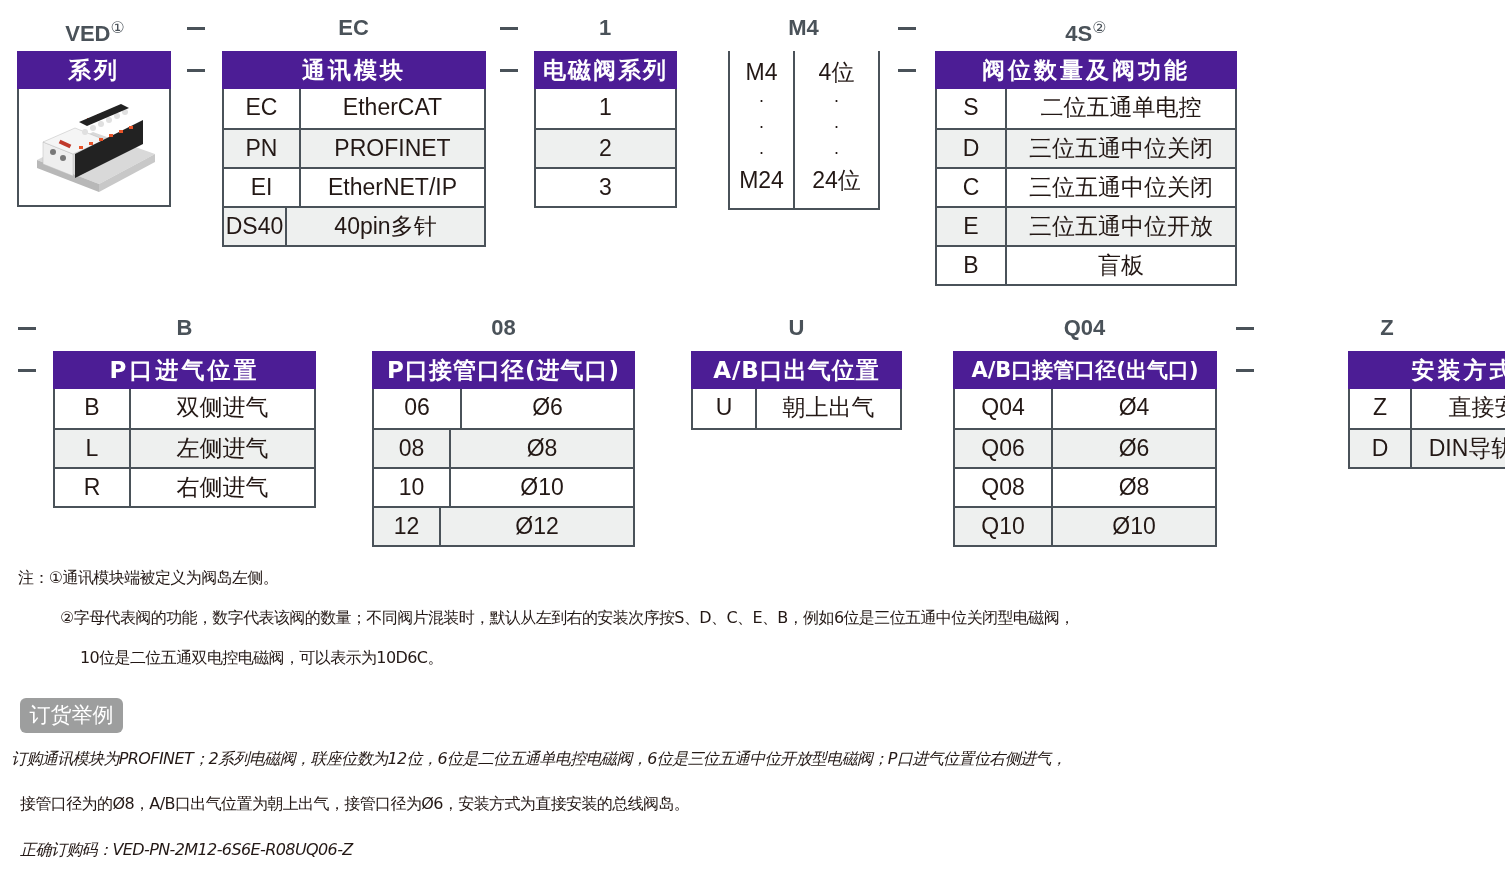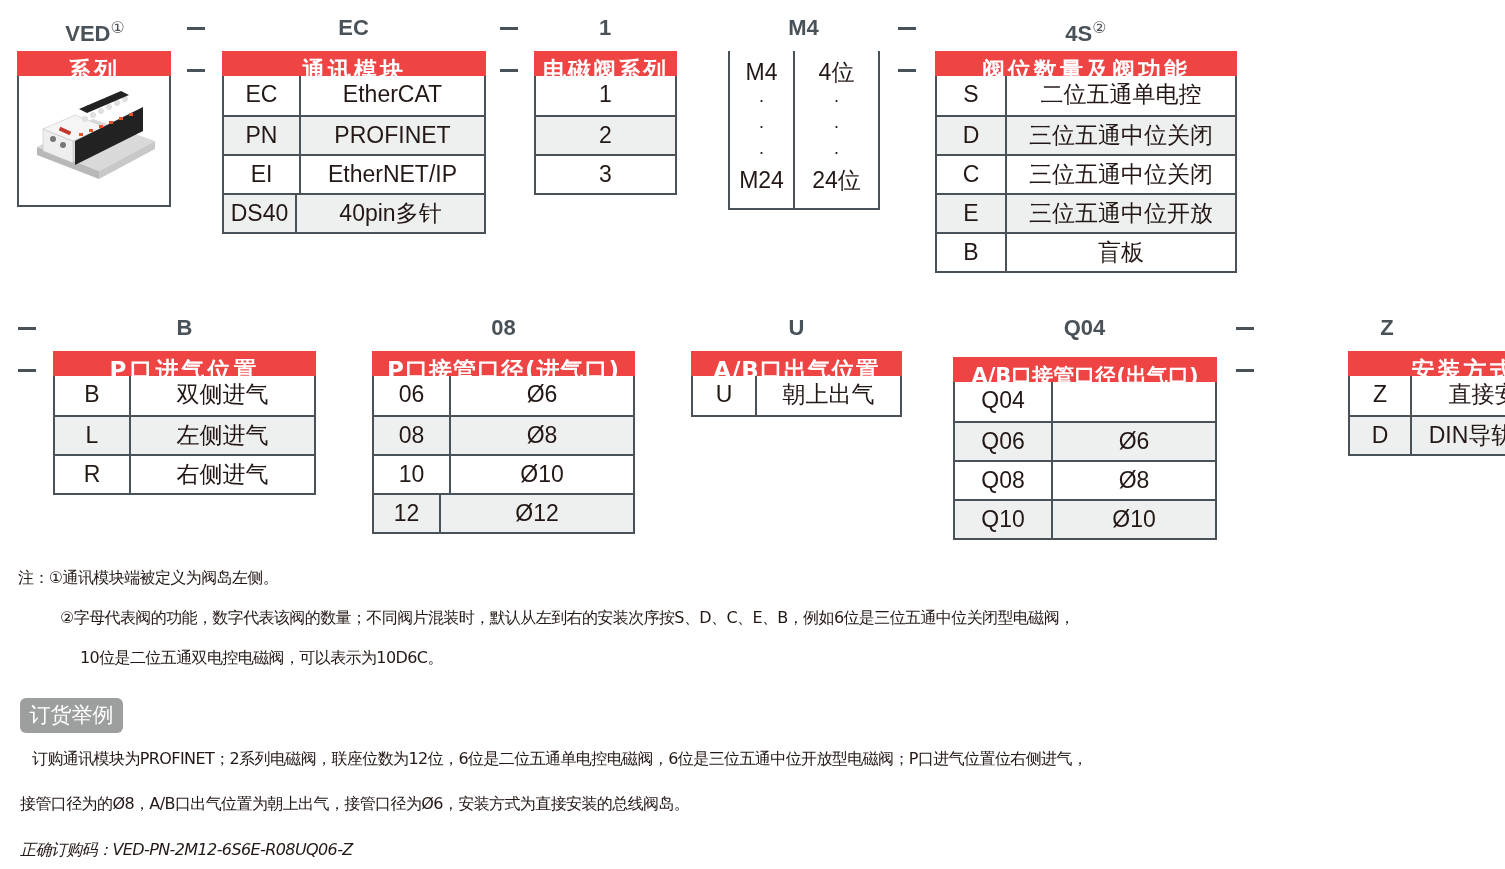--- a/index.html
+++ b/index.html
@@ -3,22 +3,22 @@
 <meta charset="utf-8">
 <style>
   html, body { margin:0; padding:0; background:#ffffff; }
   body { width:1505px; height:869px; position:relative; overflow:hidden;
          font-family:"DejaVu Sans", "Liberation Sans", sans-serif; color:#231815; }
   .code { position:absolute; font-weight:bold; font-size:22px; color:#4a5259; text-align:center;
           font-family:"Liberation Sans", "DejaVu Sans", sans-serif; line-height:28px; }
   .code sup { font-weight:normal; font-size:16px; vertical-align:8px; }
   .dash { position:absolute; width:18px; height:3px; background:#4a5259; }
   .tbl { position:absolute; border:2px solid #4a5259; border-top:none; box-sizing:border-box; background:#fff; }
-  .thead { background:#ef4444; color:#ffffff; font-weight:bold; font-size:23px; text-align:center;
-           height:25px; line-height:38px; letter-spacing:3px; white-space:nowrap; overflow:hidden;
+  .thead { background:#4c1d95; color:#ffffff; font-weight:bold; font-size:23px; text-align:center;
+           height:38px; line-height:38px; letter-spacing:3px; white-space:nowrap; overflow:hidden;
            margin:0 -2px; }
   .row { display:flex; height:39px; border-top:2px solid #4a5259; box-sizing:border-box; }
   .row.alt { background:#eef0ef; }
   .row.first { border-top:none; }
   .c1 { border-right:2px solid #4a5259; text-align:center; font-size:23px; line-height:37px; box-sizing:border-box;
         font-family:"Liberation Sans", "DejaVu Sans", sans-serif; }
   .c2 { flex:1; text-align:center; font-size:23px; line-height:37px;
         font-family:"Liberation Sans", "DejaVu Sans", sans-serif; white-space:nowrap; }
   .imgbox { height:116px; display:flex; align-items:center; justify-content:center; }
   .m4 { display:flex; height:157px; }
@@ -109,21 +109,21 @@
     </div>
   <div class="row alt">
       <div class="c1" style="width:77px">PN</div>
       <div class="c2">PROFINET</div>
     </div>
   <div class="row">
       <div class="c1" style="width:77px">EI</div>
       <div class="c2">EtherNET/IP</div>
     </div>
   <div class="row alt">
-      <div class="c1" style="width:73px">DS40</div>
+      <div class="c1" style="width:63px">DS40</div>
       <div class="c2">40pin多针</div>
     </div>
 </div>
 
 <div class="tbl" style="left:534px;top:51px;width:143px;">
   <div class="thead" style="letter-spacing:2px;">电磁阀系列</div>
   <div class="row first">
       <div class="c2">1</div>
     </div>
   <div class="row alt">
@@ -199,21 +199,21 @@
     </div>
   <div class="row">
       <div class="c1" style="width:76px">R</div>
       <div class="c2">右侧进气</div>
     </div>
 </div>
 
 <div class="tbl" style="left:372px;top:351px;width:263px;">
   <div class="thead" style="letter-spacing:1px;">P口接管口径(进气口)</div>
   <div class="row first">
-      <div class="c1" style="width:77px">06</div>
+      <div class="c1" style="width:88px">06</div>
       <div class="c2">Ø6</div>
     </div>
   <div class="row alt">
       <div class="c1" style="width:77px">08</div>
       <div class="c2">Ø8</div>
     </div>
   <div class="row">
       <div class="c1" style="width:77px">10</div>
       <div class="c2">Ø10</div>
     </div>
@@ -224,24 +224,25 @@
 </div>
 
 <div class="tbl" style="left:691px;top:351px;width:211px;">
   <div class="thead" style="letter-spacing:1px;">A/B口出气位置</div>
   <div class="row first">
       <div class="c1" style="width:64px">U</div>
       <div class="c2">朝上出气</div>
     </div>
 </div>
 
-<div class="tbl" style="left:953px;top:351px;width:264px;margin-top:6px;">
+<div class="tbl" style="left:953px;top:351px;width:264px;">
   <div class="thead" style="letter-spacing:0px;font-size:21px;">A/B口接管口径(出气口)</div>
   <div class="row first">
       <div class="c1" style="width:98px">Q04</div>
+      <div class="c2">Ø4</div>
     </div>
   <div class="row alt">
       <div class="c1" style="width:98px">Q06</div>
       <div class="c2">Ø6</div>
     </div>
   <div class="row">
       <div class="c1" style="width:98px">Q08</div>
       <div class="c2">Ø8</div>
     </div>
   <div class="row alt">
@@ -260,15 +261,15 @@
       <div class="c1" style="width:62px">D</div>
       <div class="c2">DIN导轨安装</div>
     </div>
 </div>
 
 <div class="note" style="left:18px;top:568px;">注：①通讯模块端被定义为阀岛左侧。</div>
 <div class="note" style="left:60px;top:608px;">②字母代表阀的功能，数字代表该阀的数量；不同阀片混装时，默认从左到右的安装次序按S、D、C、E、B，例如6位是三位五通中位关闭型电磁阀，</div>
 <div class="note" style="left:80px;top:648px;">10位是二位五通双电控电磁阀，可以表示为10D6C。</div>
 
 <div class="badge">订货举例</div>
-<div class="note" style="left:32px;top:749px;">订购通讯模块为PROFINET；2系列电磁阀，联座位数为12位，6位是二位五通单电控电磁阀，6位是三位五通中位开放型电磁阀；P口进气位置位右侧进气，</div>
+<div class="note" style="left:11px;top:749px;font-style:italic;">订购通讯模块为PROFINET；2系列电磁阀，联座位数为12位，6位是二位五通单电控电磁阀，6位是三位五通中位开放型电磁阀；P口进气位置位右侧进气，</div>
 <div class="note" style="left:20px;top:794px;text-align:right;">接管口径为的Ø8，A/B口出气位置为朝上出气，接管口径为Ø6，安装方式为直接安装的总线阀岛。</div>
 <div class="note" style="left:20px;top:840px;font-style:italic;">正确订购码：VED-PN-2M12-6S6E-R08UQ06-Z</div>
 
 </body></html>

